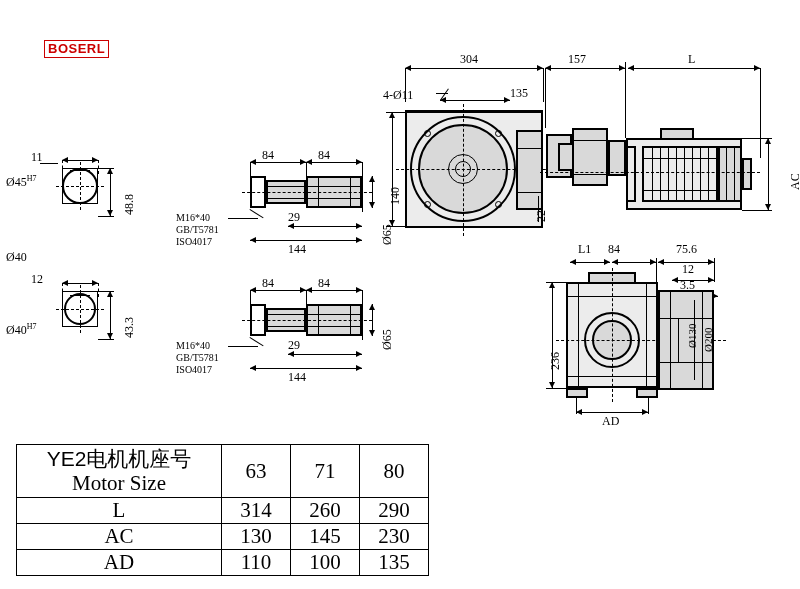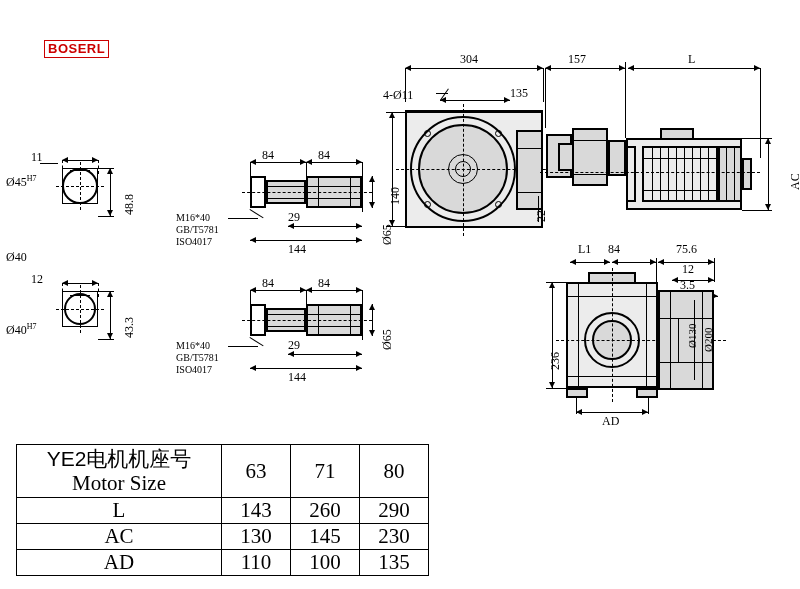--- a/index.html
+++ b/index.html
@@ -407,21 +407,21 @@
         <td class="rowhead two-line">
           <div class="cn">YE2电机机座号</div>
           <div>Motor Size</div>
         </td>
         <td class="val">63</td>
         <td class="val">71</td>
         <td class="val">80</td>
       </tr>
       <tr>
         <td class="rowhead">L</td>
-        <td class="val">143</td>
+        <td class="val">314</td>
         <td class="val">260</td>
         <td class="val">290</td>
       </tr>
       <tr>
         <td class="rowhead">AC</td>
         <td class="val">130</td>
         <td class="val">145</td>
         <td class="val">230</td>
       </tr>
       <tr>

